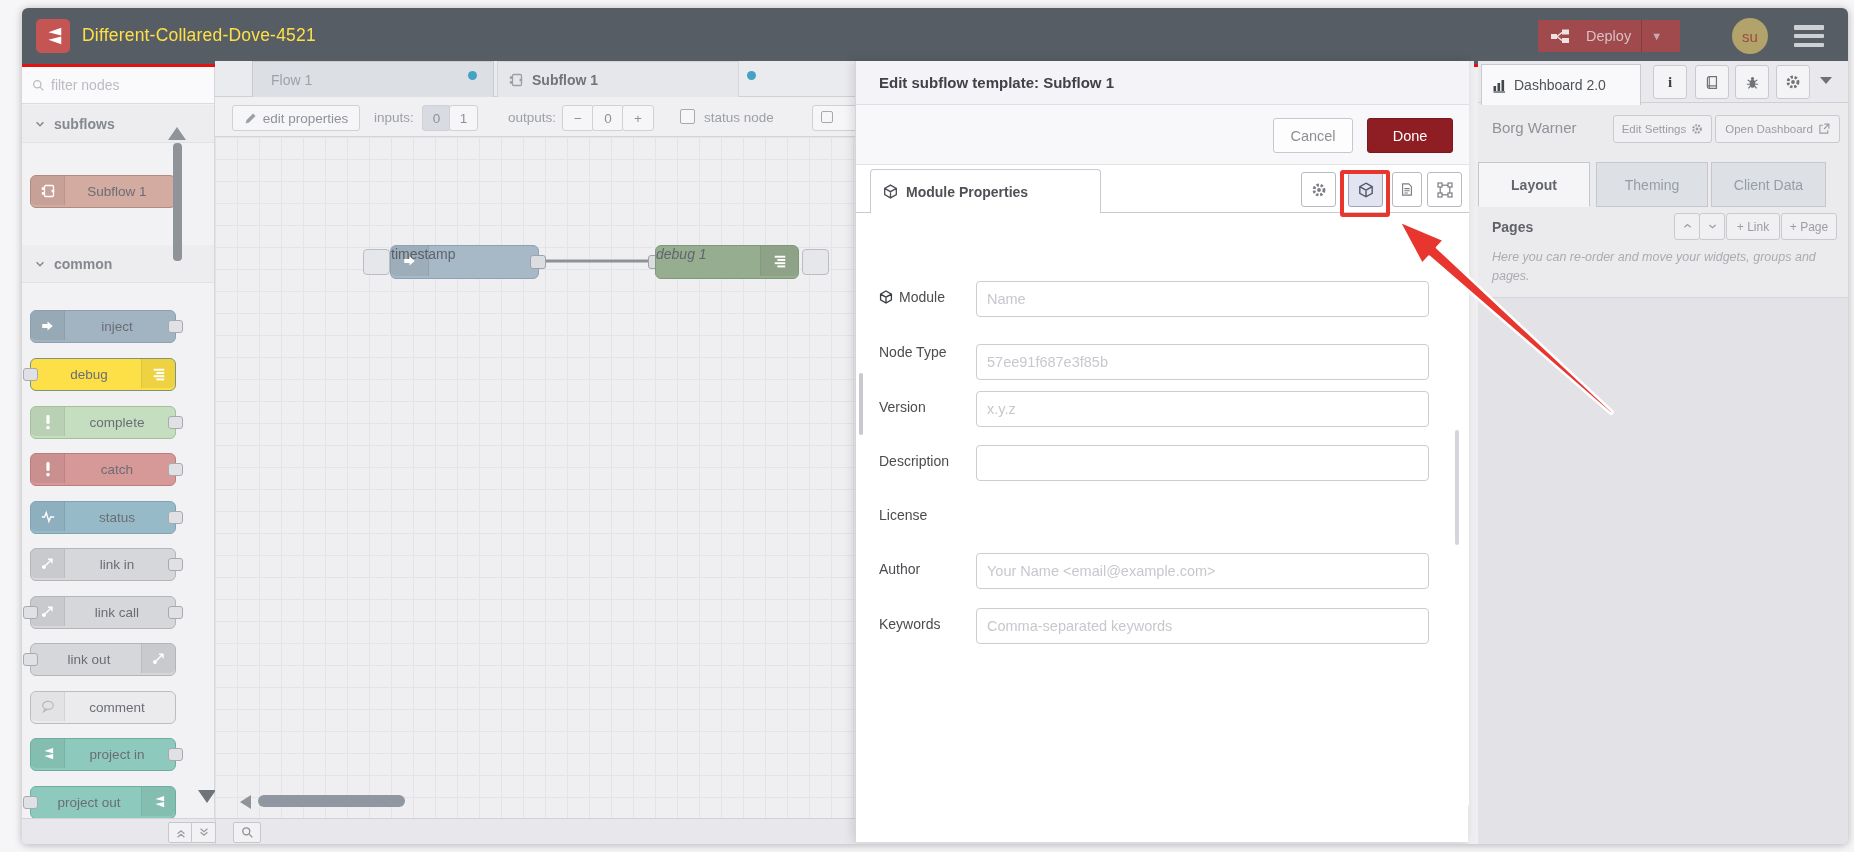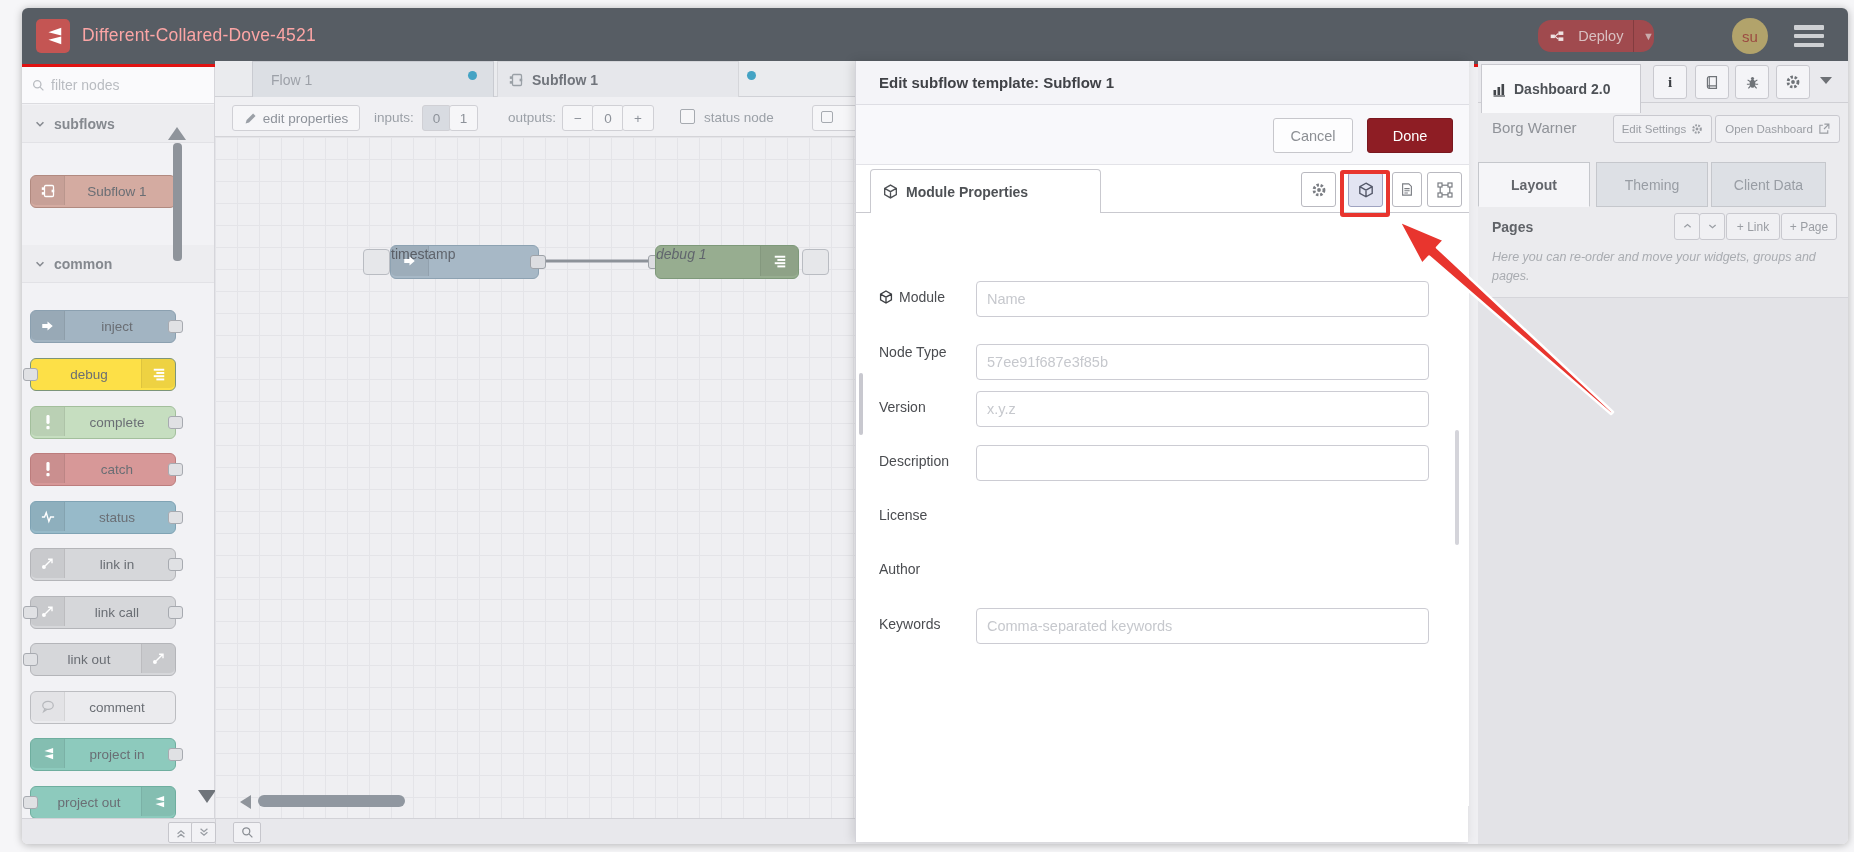--- a/index.html
+++ b/index.html
@@ -5,23 +5,23 @@
   html,body{margin:0;padding:0;background:#f6f6f8;}
   body{width:1854px;height:852px;position:relative;overflow:hidden;
        font-family:"Liberation Sans",sans-serif;-webkit-font-smoothing:antialiased;}
   .a{position:absolute;box-sizing:border-box;}
   .window{left:22px;top:8px;width:1826px;height:836px;background:#ebebee;
           border-radius:6px;overflow:hidden;box-shadow:0 1px 8px rgba(0,0,0,.28);}
   
   .hdr{left:0;top:0;width:1826px;height:56px;background:#575d64;}
   .logo{left:14px;top:11px;width:34px;height:34px;background:#c45553;border-radius:5px;
         display:flex;align-items:center;justify-content:center;}
-  .hdr-title{left:60px;top:17px;font-size:17.5px;color:#fca5a5;letter-spacing:.2px;}
+  .hdr-title{left:60px;top:17px;font-size:17.5px;color:#fde047;letter-spacing:.2px;}
   .redline{left:0;top:56px;width:1826px;height:3px;background:#e01212;}
-  .deploy{left:1516px;top:12px;width:116px;height:32px;background:#a04a4e;border-radius:13px;
+  .deploy{left:1516px;top:12px;width:142px;height:32px;background:#a04a4e;border-radius:1px;
           display:flex;align-items:center;color:#d9c0c1;font-size:14.5px;}
   .deploy .dsep{width:1px;height:32px;background:rgba(0,0,0,.18);margin-left:10px;}
   .avatar{left:1710px;top:10px;width:36px;height:36px;border-radius:50%;background:#b2a36b;
           display:flex;align-items:center;justify-content:center;color:#9c4b42;
           font-weight:normal;font-size:15px;}
   .burger{left:1772px;top:17px;width:30px;height:22px;display:flex;flex-direction:column;justify-content:space-between;}
   .burger i{display:block;height:4.5px;background:#ced0d3;border-radius:1px;}
   
   .palette{left:0;top:59px;width:193px;height:777px;background:#f2f2f5;border-right:1px solid #d6d6db;}
   .psearch{left:0;top:0;width:192px;height:37px;background:#fafafc;border-bottom:1px solid #dcdce0;
@@ -89,22 +89,22 @@
   .f-input::placeholder{color:#c6c8cd;opacity:1;}
   .f-select{position:absolute;left:120px;width:453px;height:38px;background:#e5e8f5;border:1px solid #c5c9dd;
             border-radius:4px;display:flex;align-items:center;font-size:14.5px;color:#333;}
   .tray-ft{left:0;top:745px;width:613px;height:36px;background:#f2f2f7;border-top:1px solid #d9d9df;
            display:flex;align-items:center;font-size:14.5px;font-style:italic;color:#4e5155;}
   .grip{left:3px;top:312px;width:4px;height:62px;background:#c8c8cf;border-radius:2px;}
   .fscroll{left:599px;top:369px;width:4px;height:115px;background:#d4d4da;border-radius:2px;}
   
   .sidebar{left:1456px;top:53px;width:370px;height:783px;background:#ebebee;}
   .sb-tabrow{left:0;top:0;width:370px;height:42px;background:#e9e9ed;border-bottom:1px solid #cfcfd4;}
-  .sb-tab{left:3px;top:3px;width:160px;height:49px;background:#f9f9fb;border:1px solid #c9c9cf;border-bottom:none;
-          display:flex;align-items:center;font-size:14px;font-weight:bold;color:#4e5257;}
+  .sb-tab{left:3px;top:3px;width:160px;height:41px;background:#f9f9fb;border:1px solid #c9c9cf;border-bottom:none;
+          display:flex;align-items:center;font-size:14px;font-weight:normal;color:#4e5257;}
   .sb-ibtn{position:absolute;top:4px;width:32px;height:32px;background:#f4f4f7;border:1px solid #c9c9cf;
            border-radius:3px;display:flex;align-items:center;justify-content:center;}
   .sb-proj{font-size:15px;color:#8f9298;}
   .mini-btn{position:absolute;height:26px;border:1px solid #c9c9cf;border-radius:3px;background:#f0f0f3;
             color:#9a9da3;font-size:11.5px;display:flex;align-items:center;justify-content:center;gap:5px;}
   .sb-tab2{position:absolute;top:0;height:43px;display:flex;align-items:center;justify-content:center;
            font-size:14px;border:1px solid #c5c7cc;}
   .sb-tab2.on{background:#f5f5f8;color:#63666c;font-weight:bold;border-bottom-color:#f5f5f8;}
   .sb-tab2.off{background:#dde0e5;color:#989da4;}
   .pg-btn{position:absolute;top:0;height:25px;border:1px solid #c9c9cf;border-radius:3px;background:#f0f0f3;
@@ -481,20 +481,21 @@
       </div>
       <input class="f-input" style="top: 232px;">
 
       <div class="f-label" style="top:294px">
         <span>License</span>
       </div>
 
       <div class="f-label" style="top:348px">
         <span>Author</span>
       </div>
+      <input class="f-input" style="top: 340px;" placeholder="Your Name &lt;email@example.com&gt;">
 
       <div class="f-label" style="top:403px">
         <span>Keywords</span>
       </div>
       <input class="f-input" style="top: 395px;" placeholder="Comma-separated keywords">
     </div>
 
     <div class="a grip"></div>
     <div class="a fscroll"></div>
 

